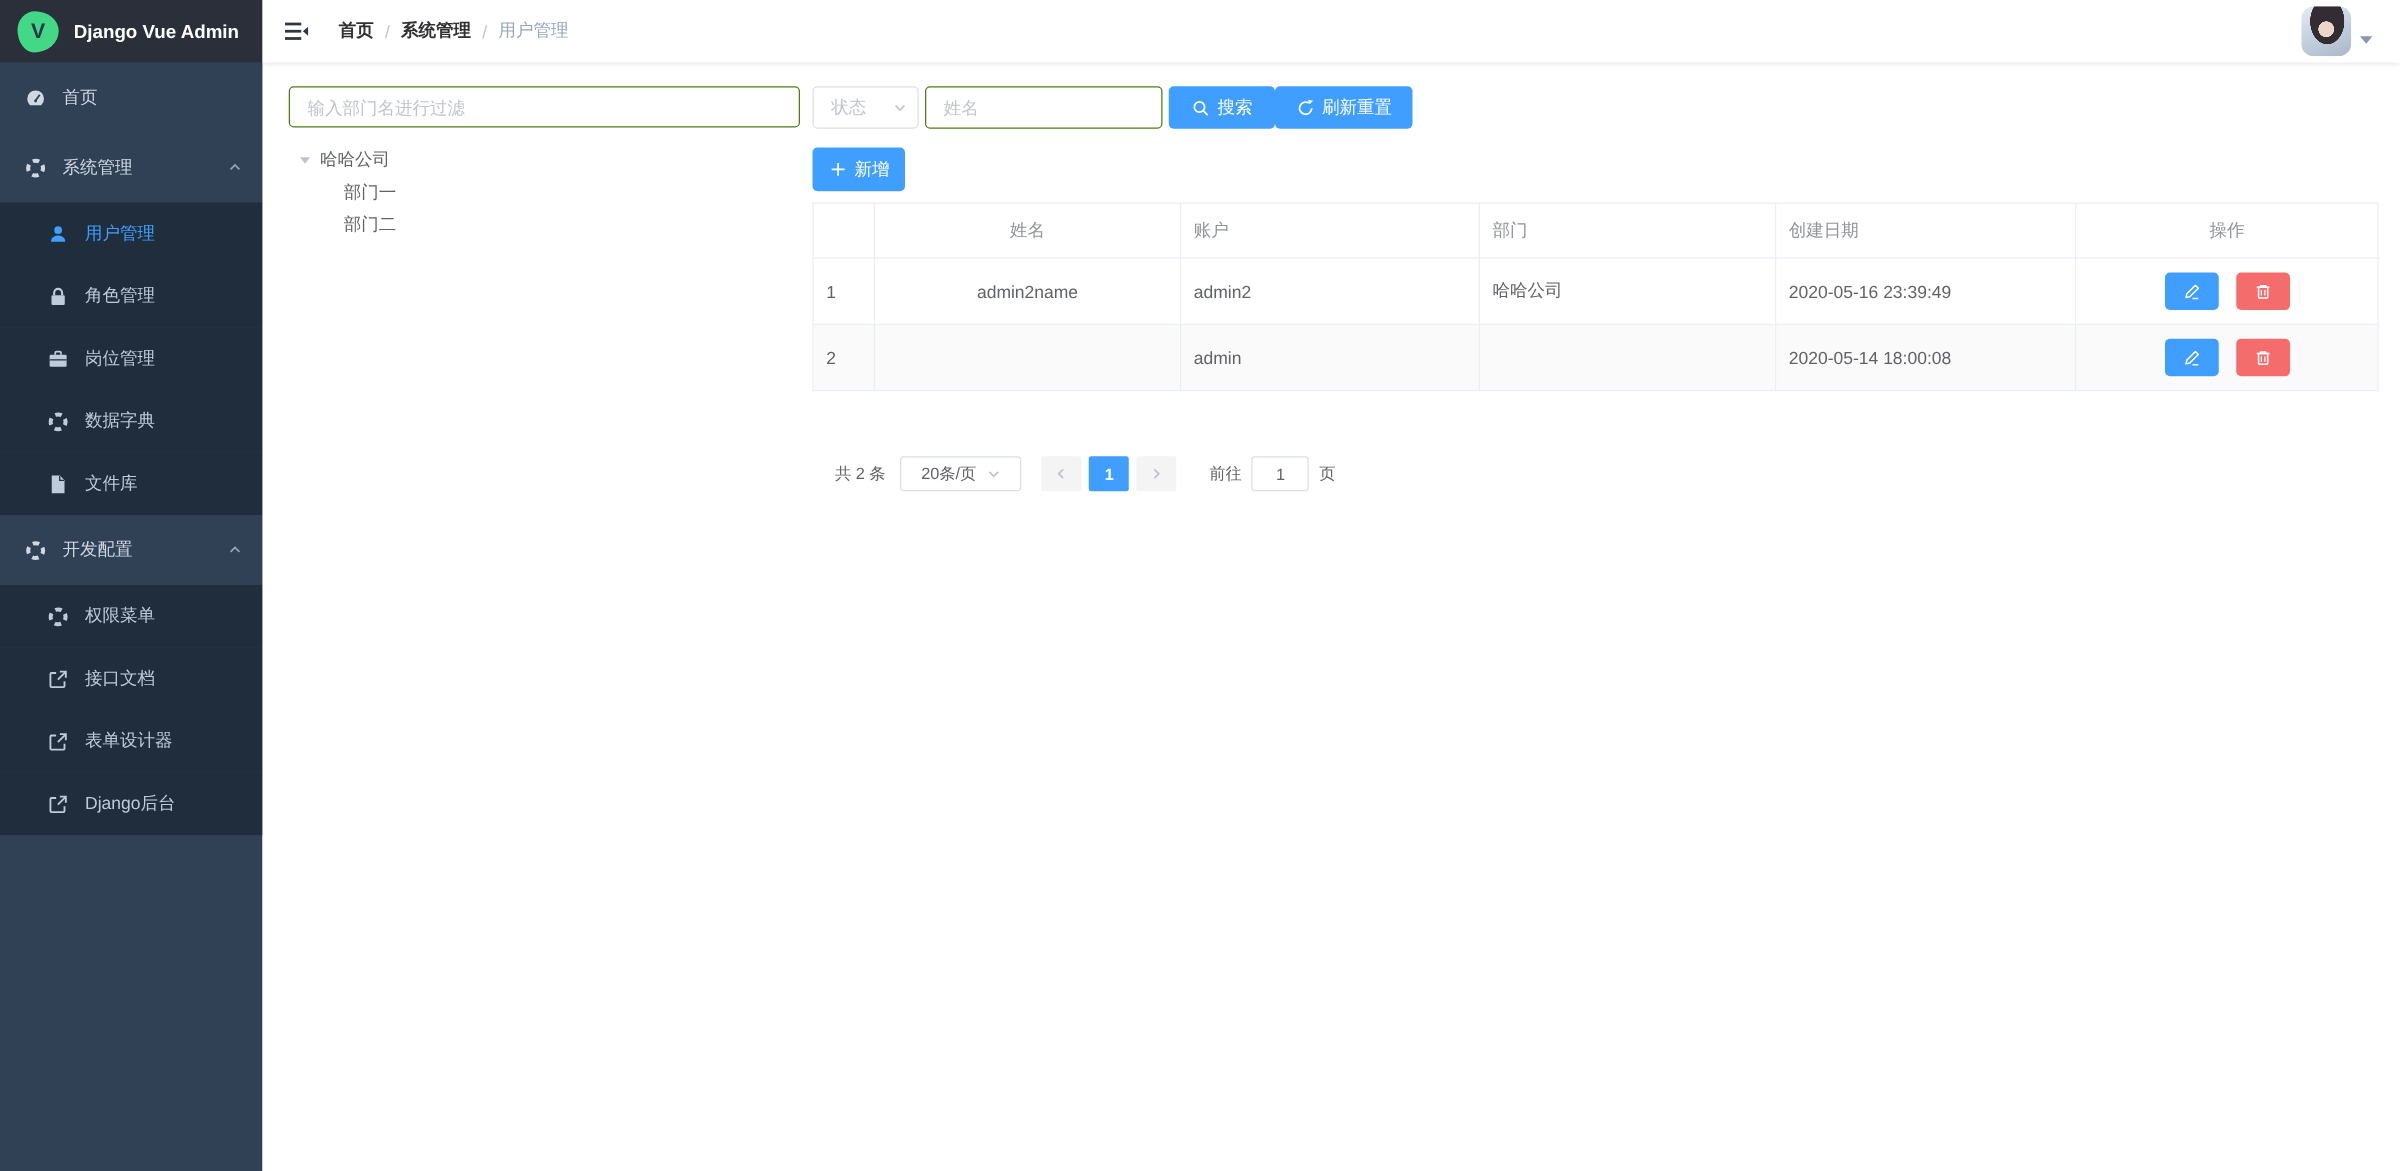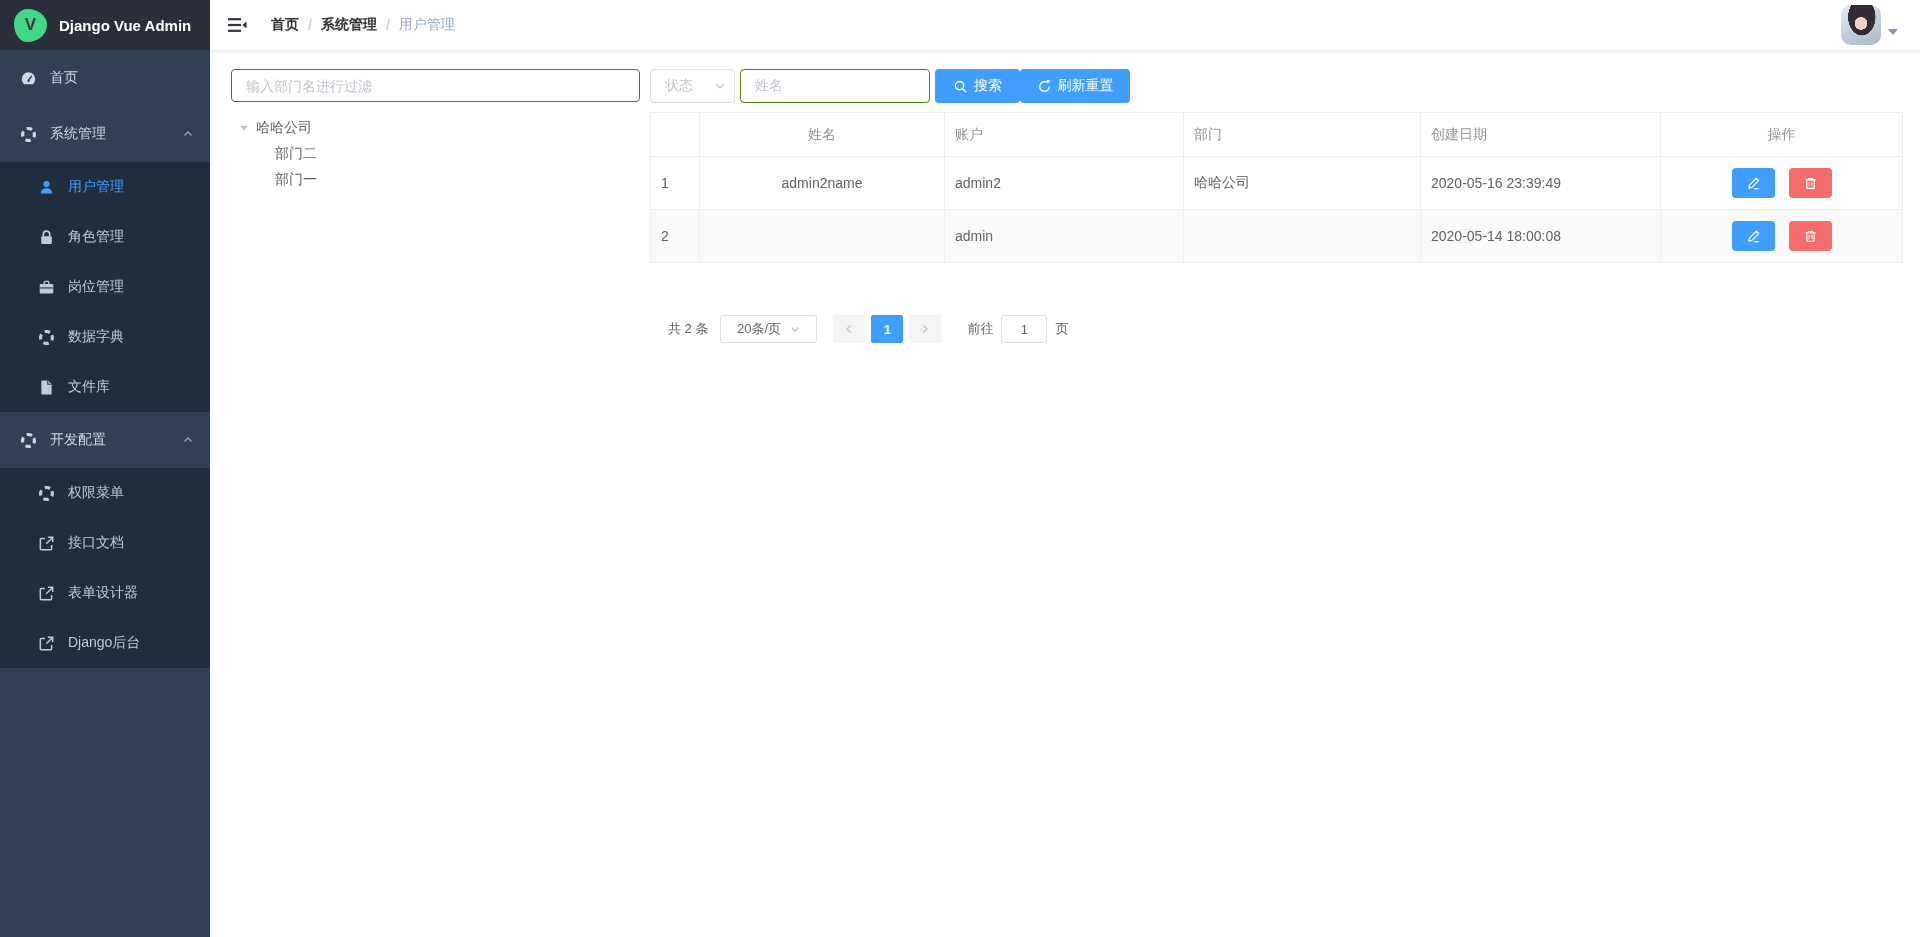--- a/index.html
+++ b/index.html
@@ -64,21 +64,21 @@
     font-family: inherit;
   }
   .el-input::placeholder { color: #c0c4cc; }
   .tree { margin-top: 13px; }
   .tree-node { height: 26px; display: flex; align-items: center; cursor: pointer; color: #606266; }
   .tree-node.root { padding-left: 8px; }
   .tree-node.child { padding-left: 44px; }
   .tree-caret { width: 10px; height: 10px; color: #c0c4cc; margin-right: 7px; display: inline-flex; }
 
   .right-panel { flex: 1; min-width: 0; }
-  .search-row { display: flex; align-items: flex-start; font-family: Liberation Serif, serif; }
+  .search-row { display: flex; align-items: flex-start; }
   .el-select {
     width: 85px; height: 34px; border: 1px solid #dcdfe6; border-radius: 4px; background: #fff;
     display: flex; align-items: center; justify-content: space-between; padding: 0 8px 0 14px;
     color: #c0c4cc; cursor: pointer;
   }
   .sel-chevron { width: 12px; height: 12px; color: #c0c4cc; display: inline-flex; }
   .name-input { width: 190px; margin-left: 5px; height: 34px; }
   .btn {
     height: 34px; border: none; border-radius: 4px; background: #409eff; color: #fff;
     font-size: 14px; display: inline-flex; align-items: center; justify-content: center;
@@ -306,24 +306,24 @@
         <div class="tree">
           <div class="tree-node root">
             <span class="tree-caret">
               <svg viewBox="0 0 10 10">
                   <path d="M1 2.7h8L5 8z" fill="currentColor"></path>
                 </svg>
             </span>
             <span>哈哈公司</span>
           </div>
           <div class="tree-node child">
+            <span>部门一</span>
+          </div>
+          <div class="tree-node child">
             <span>部门二</span>
-          </div>
-          <div class="tree-node child">
-            <span>部门一</span>
           </div>
         </div>
       </div>
 
       <div class="right-panel">
 
         <div class="search-row">
           <div class="el-select">
             <span>状态</span>
             <span class="sel-chevron">
@@ -346,20 +346,30 @@
             <span class="b-icon">
               <svg viewBox="0 0 16 16">
                   <path d="M13.2 8A5.2 5.2 0 1 1 10.9 3.7" fill="none" stroke="currentColor" stroke-width="1.5"></path>
                   <polygon points="10.2,0.9 14.4,1.6 11.4,4.7" fill="currentColor"></polygon>
                 </svg>
             </span>
             <span>刷新重置</span>
           </button>
         </div>
 
+        <div class="add-row">
+          <button class="btn btn-add">
+            <span class="b-icon">
+              <svg viewBox="0 0 16 16">
+                  <path d="M8 2.5v11M2.5 8h11" stroke="currentColor" stroke-width="1.5" fill="none"></path>
+                </svg>
+            </span>
+            <span>新增</span>
+          </button>
+        </div>
 
         <table class="grid">
           <colgroup>
             <col style="width:49px">
               <col style="width:245px">
               <col style="width:239px">
             <col style="width:237px">
               <col style="width:240px">
               <col style="width:242px">
           </colgroup>

